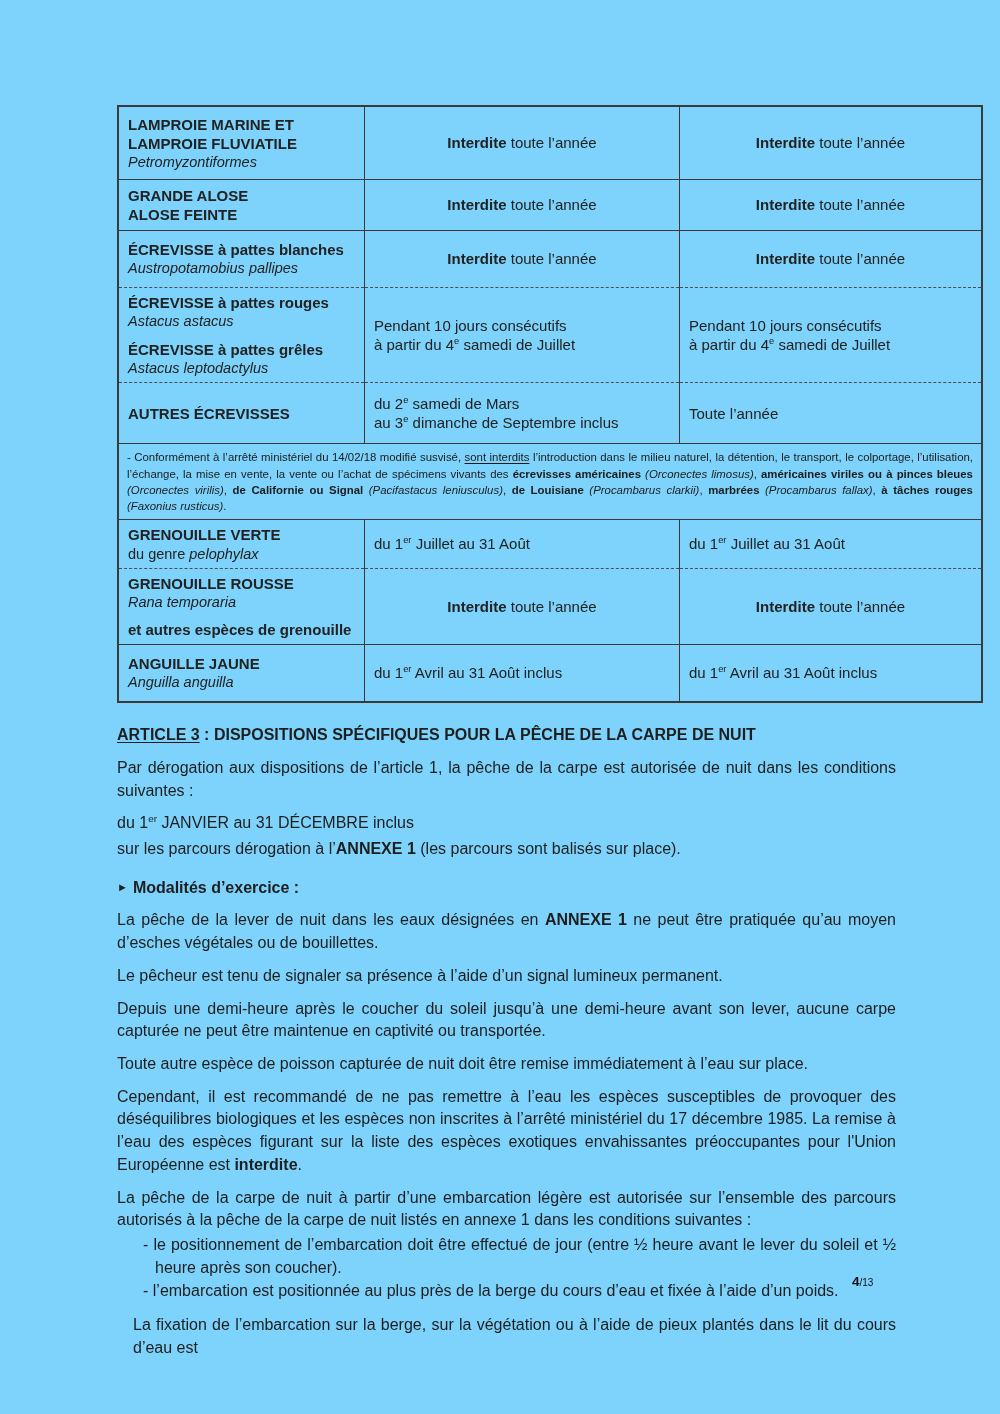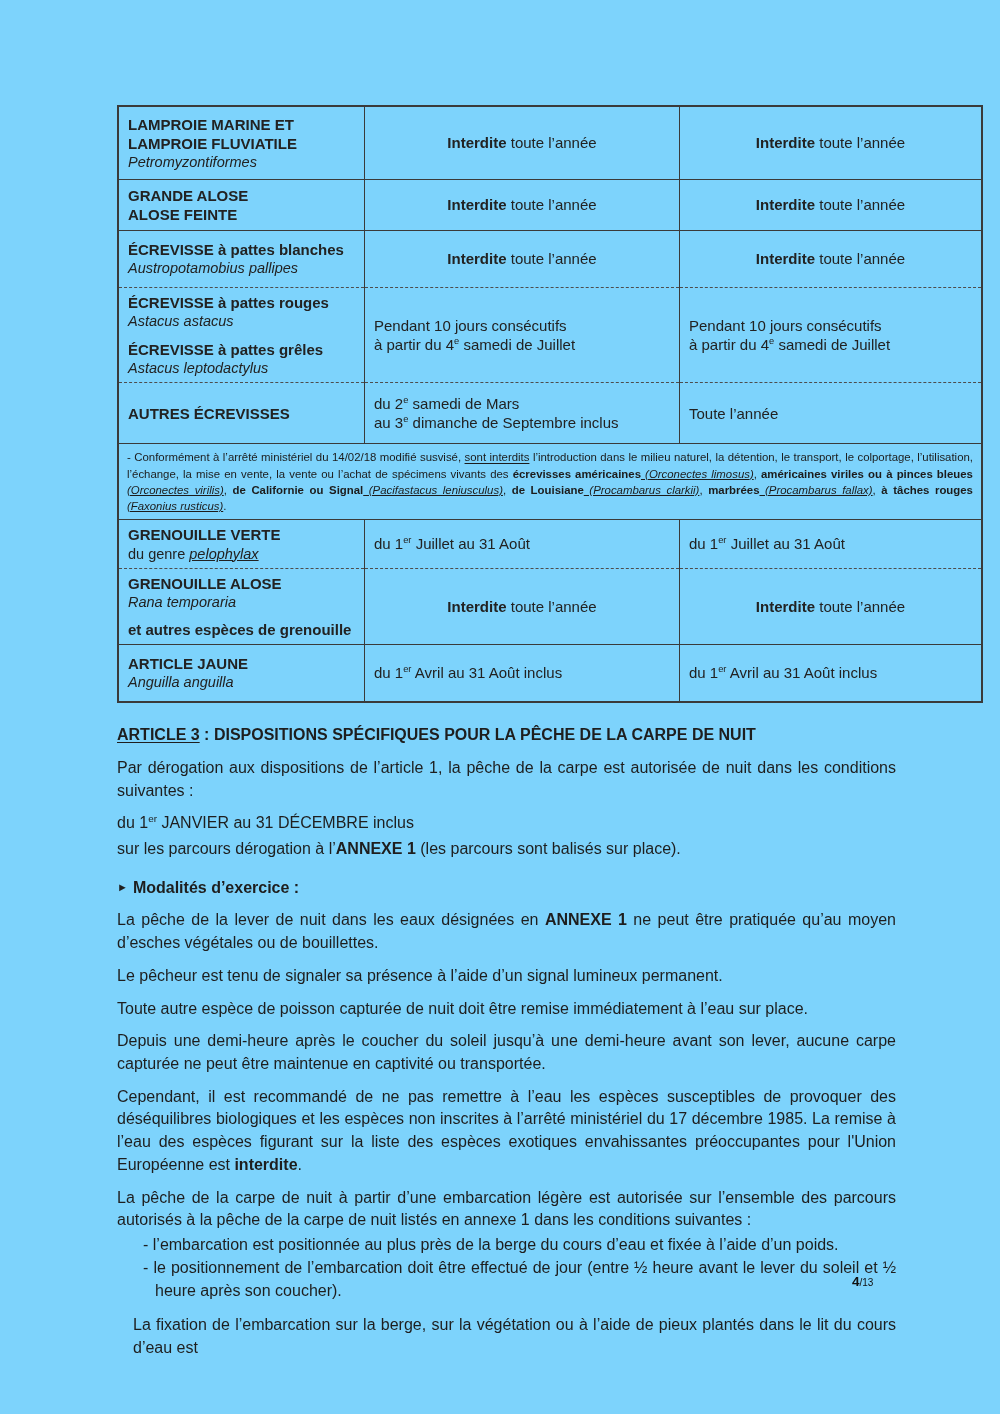--- a/index.html
+++ b/index.html
@@ -15,21 +15,21 @@
   .regs tr.dashed td{border-bottom:1px dashed #4d4d4d;}
   .col-species{width:227px;}
   .col-p1{width:296px;}
   .col-p2{width:283px;}
   .nm{font-weight:bold;font-size:15px;line-height:1.28;}
   .sci{font-style:italic;font-size:14.5px;line-height:1.28;}
   .sub{font-size:14.5px;line-height:1.28;}
   .grp+.grp{margin-top:9px;}
   .center{text-align:center;}
   .b{font-weight:bold;}
-  .it{font-style:italic;text-decoration:underline;}
+  .it{font-style:italic;}
   .ul{text-decoration:underline;text-underline-offset:2px;}
   .sup{font-size:0.62em;vertical-align:super;line-height:0;}
   td.note-cell{font-size:11.4px;line-height:1.42;text-align:justify;padding:5px 8px;color:#1c1c1c;}
 
   
   tr.h-r1 td{height:62px;} tr.h-r2 td{height:40px;} tr.h-r3 td{height:46px;}
   tr.h-r4 td{height:82px;} tr.h-r5 td{height:50px;} tr.h-r6 td{height:38px;}
   tr.h-r7 td{height:64px;} tr.h-r8 td{height:46px;} tr.h-r9 td{height:48px;}
 
   
@@ -116,30 +116,30 @@
         <tr class="h-r6 dashed">
           <td>
               <div class="nm">GRENOUILLE VERTE</div>
               <div class="sub"><span>du genre </span><span class="it">pelophylax</span></div>
             </td>
           <td><span><span>du 1</span><sup class="sup">er</sup><span> Juillet au 31 Août</span></span></td>
           <td><span><span>du 1</span><sup class="sup">er</sup><span> Juillet au 31 Août</span></span></td>
         </tr>
         <tr class="h-r7">
           <td>
-              <div class="nm">GRENOUILLE ALOSE</div>
+              <div class="nm">GRENOUILLE ROUSSE</div>
               <div class="sci">Rana temporaria</div>
               <div class="nm" style="margin-top:8px;">et autres espèces de grenouille</div>
             </td>
           <td class="center"><span class="b">Interdite</span><span> toute l’année</span></td>
           <td class="center"><span class="b">Interdite</span><span> toute l’année</span></td>
         </tr>
         <tr class="h-r8 dashed">
           <td>
-              <div class="nm">ARTICLE JAUNE</div>
+              <div class="nm">ANGUILLE JAUNE</div>
               <div class="sci">Anguilla anguilla</div>
             </td>
           <td><span><span>du 1</span><sup class="sup">er</sup><span> Avril au 31 Août inclus</span></span></td>
           <td><span><span>du 1</span><sup class="sup">er</sup><span> Avril au 31 Août inclus</span></span></td>
         </tr>
       </tbody>
     </table>
 
     <div class="article">
       <div class="a-heading"><span class="ul">ARTICLE 3</span><span> : DISPOSITIONS SPÉCIFIQUES POUR LA PÊCHE DE LA CARPE DE NUIT</span></div>
@@ -151,31 +151,31 @@
         <div class="line"><span>du 1</span><sup class="sup">er</sup><span> JANVIER au 31 DÉCEMBRE inclus</span></div>
         <div class="line"><span>sur les parcours dérogation à l’</span><span class="b">ANNEXE 1</span><span> (les parcours sont balisés sur place).</span></div>
       </div>
 
       <div class="modalites"><span class="tri">►</span><span>Modalités d’exercice :</span></div>
 
       <div class="para"><span>La pêche de la lever de nuit dans les eaux désignées en </span><span class="b">ANNEXE 1</span><span> ne peut être pratiquée qu’au moyen d’esches végétales ou de bouillettes.</span></div>
 
       <div class="para">Le pêcheur est tenu de signaler sa présence à l’aide d’un signal lumineux permanent.</div>
 
+      <div class="para">Depuis une demi-heure après le coucher du soleil jusqu’à une demi-heure avant son lever, aucune carpe capturée ne peut être maintenue en captivité ou transportée.</div>
+
       <div class="para">Toute autre espèce de poisson capturée de nuit doit être remise immédiatement à l’eau sur place.</div>
-
-      <div class="para">Depuis une demi-heure après le coucher du soleil jusqu’à une demi-heure avant son lever, aucune carpe capturée ne peut être maintenue en captivité ou transportée.</div>
 
       <div class="para"><span>Cependant, il est recommandé de ne pas remettre à l’eau les espèces susceptibles de provoquer des déséquilibres biologiques et les espèces non inscrites à l’arrêté ministériel du 17 décembre 1985. La remise à l’eau des espèces figurant sur la liste des espèces exotiques envahissantes préoccupantes pour l'Union Européenne est </span><span class="b">interdite</span><span>.</span></div>
 
       <div class="para">La pêche de la carpe de nuit à partir d’une embarcation légère est autorisée sur l’ensemble des parcours autorisés à la pêche de la carpe de nuit listés en annexe 1 dans les conditions suivantes :</div>
 
       <div class="bullets">
+        <div class="bullet">- le positionnement de l’embarcation doit être effectué de jour (entre ½ heure avant le lever du soleil et ½ heure après son coucher).</div>
         <div class="bullet">- l’embarcation est positionnée au plus près de la berge du cours d’eau et fixée à l’aide d’un poids.</div>
-        <div class="bullet">- le positionnement de l’embarcation doit être effectué de jour (entre ½ heure avant le lever du soleil et ½ heure après son coucher).</div>
       </div>
 
       <div class="p11"><span>La fixation de l’embarcation sur la berge, sur la végétation ou à l’aide de pieux plantés dans le lit du cours d’eau est </span></div>
     </div>
   </div>
 
   <div class="page-number"><span class="num">4</span><span class="total">/13</span></div>
 </div>
 
 </body></html>

